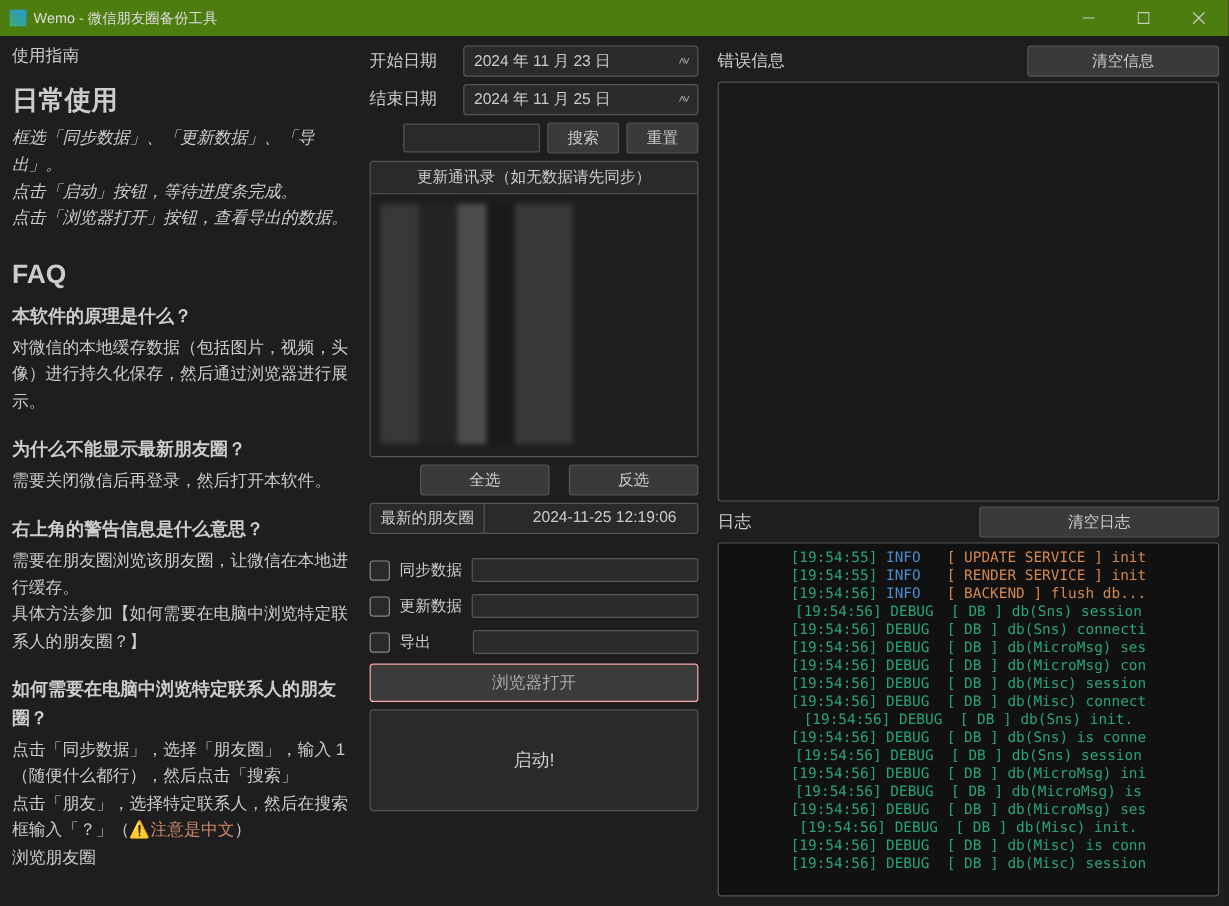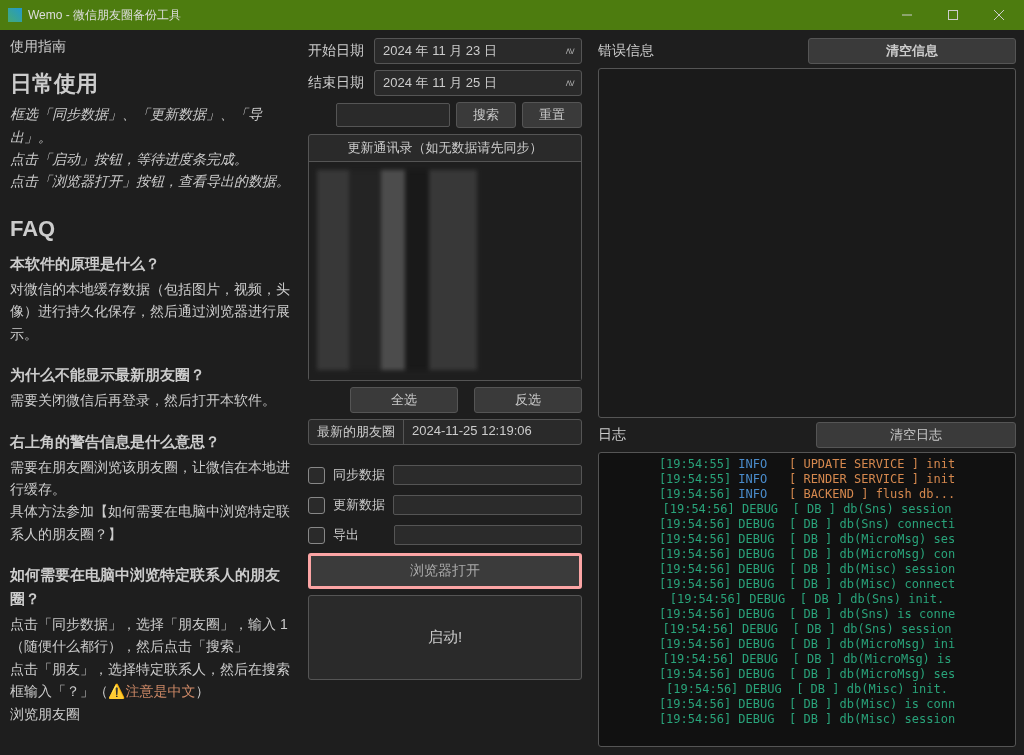--- a/index.html
+++ b/index.html
@@ -10,45 +10,45 @@
 .titlebar .winbtn { width:46px; height:30px; display:flex; align-items:center; justify-content:center; color:#ccc; }
 .main { display:flex; height:calc(755px - 30px); }
 .sidebar { width:300px; padding:8px 10px; overflow-y:auto; }
 .side-title { font-size:14px; color:#ccc; margin-bottom:10px; }
 .doc { font-size:14px; line-height:1.6; color:#ddd; }
 .doc h1 { font-size:22px; font-weight:700; color:#ccc; margin:2px 0 2px 0; }
 .doc h2 { font-size:15px; font-weight:700; color:#ccc; margin-top:6px; margin-bottom:2px; }
 .doc p { margin-bottom:18px; color:#ccc; }
 .doc .warn { color:#c86; }
 .center { width:290px; padding:8px 8px; display:flex; flex-direction:column; gap:6px; }
-.row { display:flex; align-items:center; gap:4px; }
+.row { display:flex; align-items:center; gap:16px; }
 .lbl { width:62px; font-size:14px; color:#ccc; }
 .date-field { flex:1; background:#2a2a2a; border:1px solid #555; border-radius:3px; padding:3px 8px; font-size:13px; color:#ccc; display:flex; align-items:center; justify-content:space-between; }
 .date-field .caret { font-size:10px; letter-spacing:-2px; color:#aaa; }
 .btn { background:#3a3a3a; border:1px solid #555; border-radius:3px; padding:3px 0; font-size:13px; color:#ccc; text-align:center; }
 .smallinput { width:114px; background:#2a2a2a; border:1px solid #555; border-radius:2px; height:24px; }
 .updatebox { border:1px solid #555; border-radius:3px; background:#2a2a2a; }
 .updatebox .boxtitle { text-align:center; padding:4px; font-size:13px; border-bottom:1px solid #555; color:#ccc; }
 .updatebox .boxbody { height:218px; background:#1e1e1e; display:flex; align-items:flex-start; justify-content:flex-start; padding:8px; overflow:hidden; }
 .pixblur { width:160px; height:200px;
   background:
     linear-gradient(90deg,#444 0 20%,#333 20% 40%,#555 40% 55%,#2a2a2a 55% 70%,#444 70% 100%),
     linear-gradient(#333,#555);
   background-size:100% 12px,100% 100%;
   filter:blur(2px) contrast(1.2);
 }
 .halfrow { display:flex; gap:16px;margin-left:42px; }
 .halfrow .btn { flex:1; }
-.latestbox { border:1px solid #555; border-radius:3px; background:#2a2a2a; display:flex; }
+.latestbox { border:1px solid #555; border-radius:3px; background:#2a2a2a; display:flex;gap:32px; }
 .latestbox .lb1 { padding:3px 8px; border-right:1px solid #555; font-size:13px; }
 .latestbox .lb2 { padding:3px 8px; font-size:13px; flex:1; }
 .chkrow { display:flex; align-items:center; gap:8px; font-size:13px; color:#ccc; padding:2px 0;}
 .chk { width:17px; height:17px; border:1px solid #888; border-radius:3px; background:#2a2a2a; }
 .chkbar { flex:1; height:20px; background:#2b2b2b; border:1px solid #555; border-radius:2px; }
-.bigbtn { background:#3b3b3b; border:3px solid #fca5a5; border-radius:3px; padding:6px; text-align:center; font-size:14px; color:#aaa; }
+.bigbtn { background:#3b3b3b; border:1px solid #fca5a5; border-radius:3px; padding:6px; text-align:center; font-size:14px; color:#aaa; }
 .actbtn { background:#2a2a2a; border:1px solid #555; border-radius:3px; padding:32px; text-align:center; font-size:15px; color:#ccc; }
 .right { flex:1; padding:8px 8px; display:flex; flex-direction:column; gap:4px; }
 .toprow { display:flex; gap:20px; align-items:center; }
 .toprow .rlbl { width:62px; font-size:14px; color:#ccc; }
 .toprow .stretch { flex:1; }
 .errbox { flex:0 0 350px; border:1px solid #555; border-radius:3px; background:#1a1a1a; }
 .logpanel { flex:1; border:1px solid #555; border-radius:3px; background:#111; overflow:hidden; font-family:Consolas,monospace; font-size:12px; line-height:15px; padding:4px 6px; }
 .log-line { white-space:pre;text-align:center; }
 .log-line .ts, .log-line .lvl, .log-line .br { color:#29a37a; }
 .log-line .info { color:#4a8ccc; }
@@ -153,21 +153,21 @@
       <div class="chkbar" style="margin-left:27px;"></div>
     </div>
     <div class="bigbtn">浏览器打开</div>
     <div class="actbtn">启动!</div>
   </div>
 
   <div class="right">
     <div class="toprow">
       <div class="rlbl">错误信息</div>
       <div class="stretch"></div>
-      <div class="btn" style="width:208px;font-weight:bold;">清空信息</div>
+      <div class="btn" style="width:160px;">清空信息</div>
     </div>
     <div class="errbox"></div>
     <div class="toprow">
       <div class="rlbl">日志</div>
       <div class="stretch"></div>
       <div class="btn" style="width:200px;">清空日志</div>
     </div>
     <div class="logpanel" id="logpanel">
         <div class="log-line"><span class="ts">[19:54:55]</span> <span class="info">INFO  </span> <span class="msg-update">[ UPDATE SERVICE ] init</span></div>
         <div class="log-line"><span class="ts">[19:54:55]</span> <span class="info">INFO  </span> <span class="msg-update">[ RENDER SERVICE ] init</span></div>

